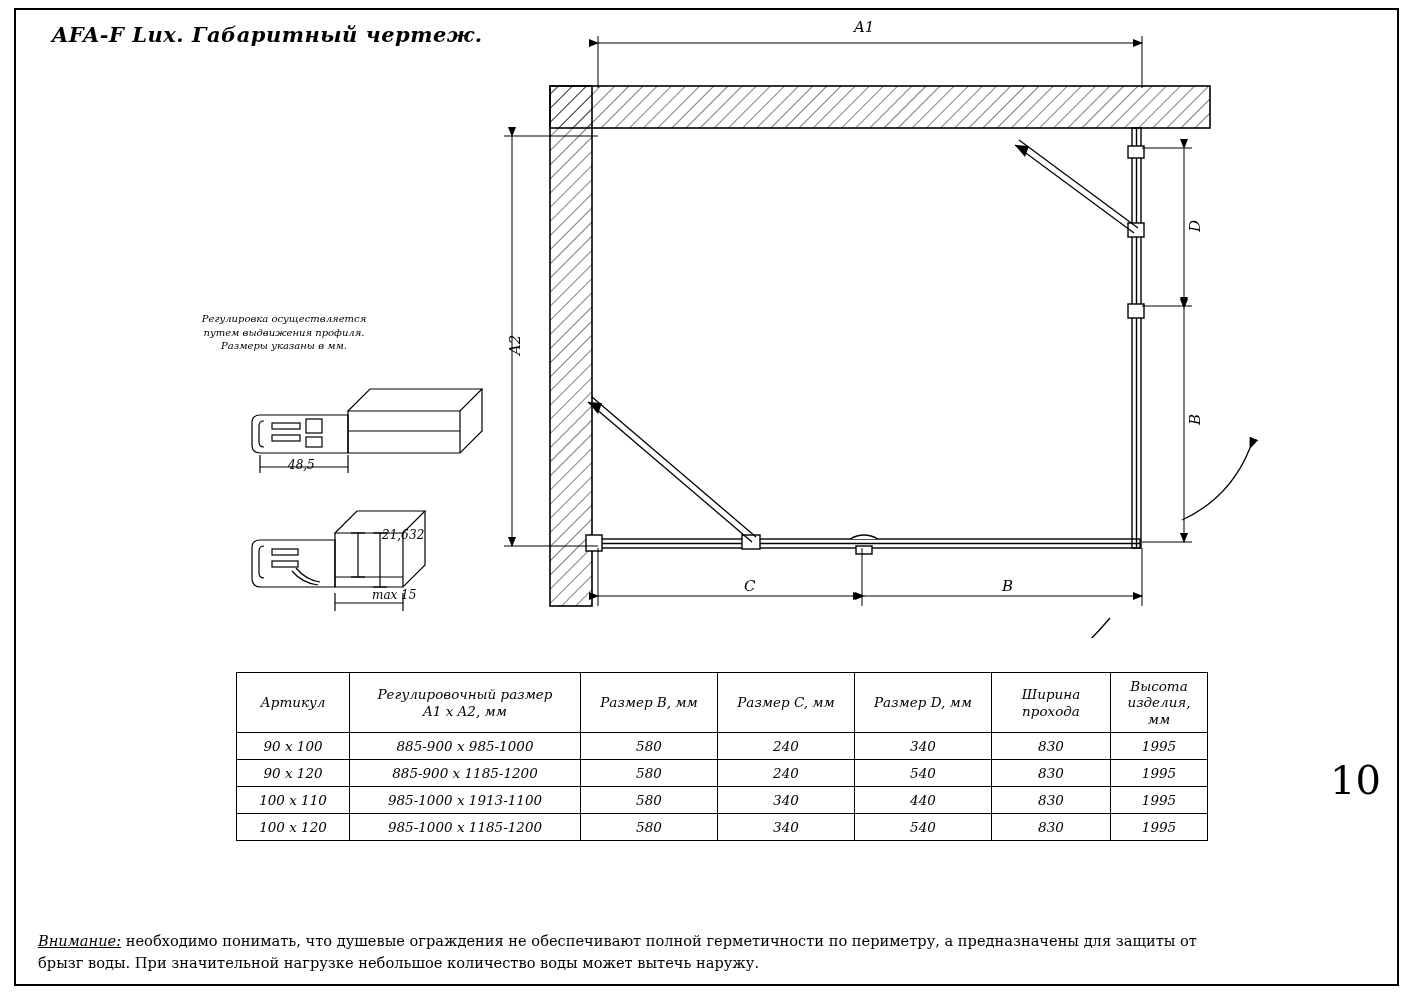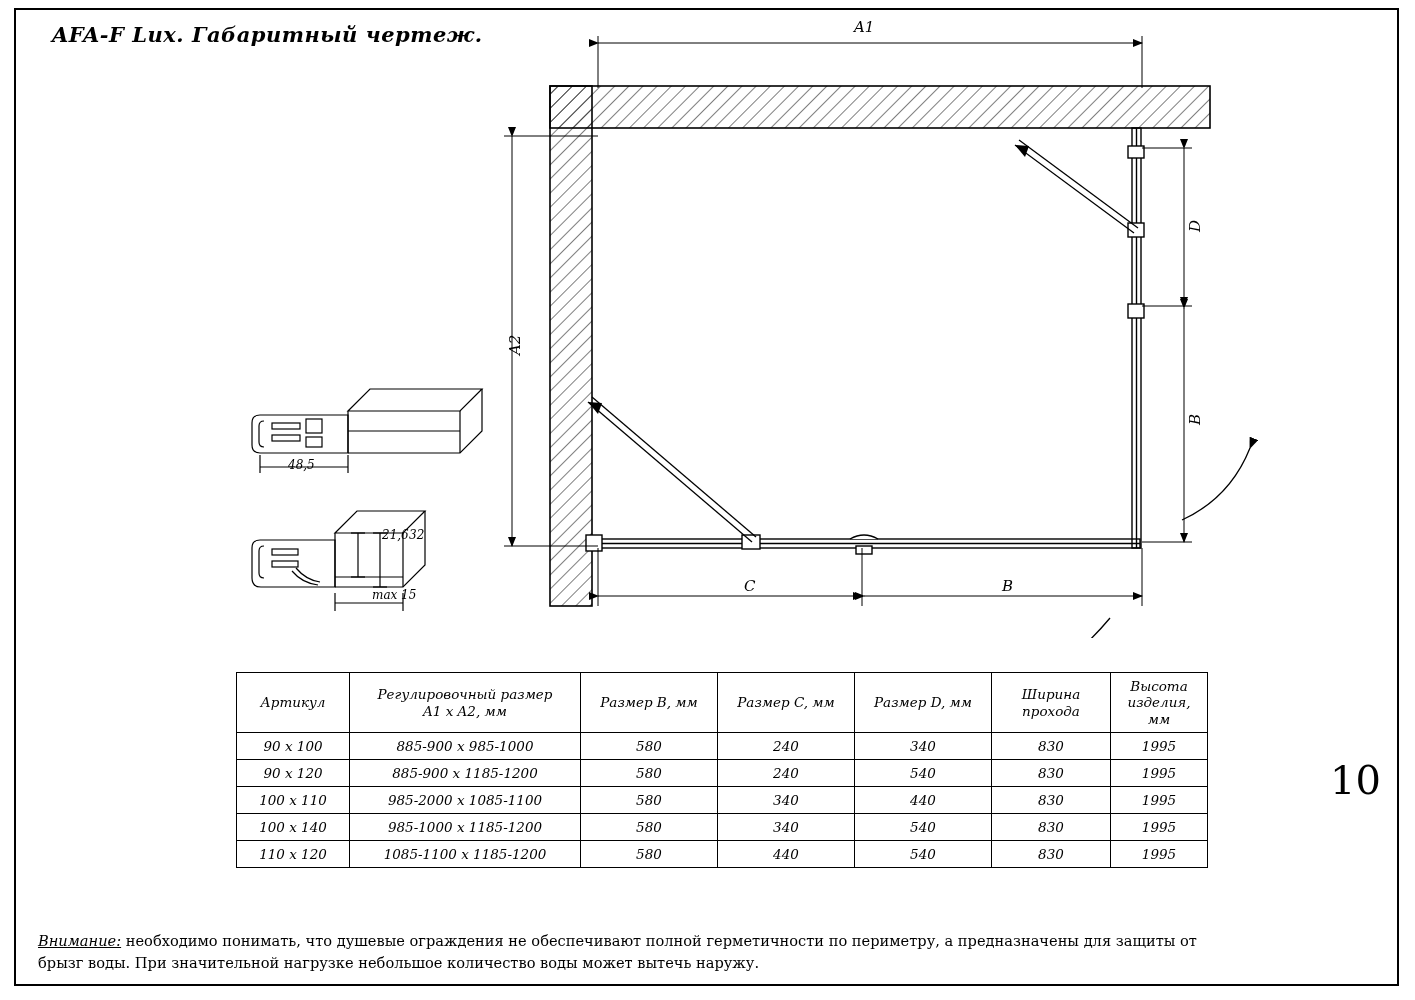--- a/index.html
+++ b/index.html
@@ -37,20 +37,25 @@
 <body>
 
 <div id="page">
 
   <div class="frame"></div>
 
   <div class="title">AFA-F Lux. Габаритный чертеж.</div>
 
   <div class="pageno">10</div>
 
+  <div class="adjnote">
+    <div>Регулировка осуществляется</div>
+    <div>путем выдвижения профиля.</div>
+    <div>Размеры указаны в мм.</div>
+  </div>
 
   <svg class="prof" style="left:230px;top:355px;" width="260" height="265" viewBox="0 0 260 265">
     <g fill="none" stroke="#000" stroke-width="1.2">
 
       <path d="M30 60 q-8 0 -8 8 v22 q0 8 8 8 h88 v-38 z"></path>
       <path d="M34 66 q-5 0 -5 5 v16 q0 5 5 5"></path>
       <rect x="42" y="68" width="28" height="6"></rect>
       <rect x="42" y="80" width="28" height="6"></rect>
       <rect x="76" y="64" width="16" height="14"></rect>
       <rect x="76" y="82" width="16" height="10"></rect>
@@ -222,41 +227,32 @@
         <td>90 x 120</td>
         <td>885-900 x 1185-1200</td>
         <td>580</td>
         <td>240</td>
         <td>540</td>
         <td>830</td>
         <td>1995</td>
       </tr>
       <tr>
         <td>100 x 110</td>
-        <td>985-2000 x 1085-1100</td>
+        <td>985-1000 x 1913-1100</td>
         <td>580</td>
         <td>340</td>
         <td>440</td>
         <td>830</td>
         <td>1995</td>
       </tr>
       <tr>
-        <td>100 x 140</td>
+        <td>100 x 120</td>
         <td>985-1000 x 1185-1200</td>
         <td>580</td>
         <td>340</td>
-        <td>540</td>
-        <td>830</td>
-        <td>1995</td>
-      </tr>
-      <tr>
-        <td>110 x 120</td>
-        <td>1085-1100 x 1185-1200</td>
-        <td>580</td>
-        <td>440</td>
         <td>540</td>
         <td>830</td>
         <td>1995</td>
       </tr>
     </tbody>
   </table>
 
   <div class="footer">
     <span class="u" style="font-style:italic;">Внимание:</span><span> необходимо понимать, что душевые ограждения не обеспечивают полной герметичности по периметру, а предназначены для защиты от брызг воды. При значительной нагрузке небольшое количество воды может вытечь наружу.</span>
   </div>

